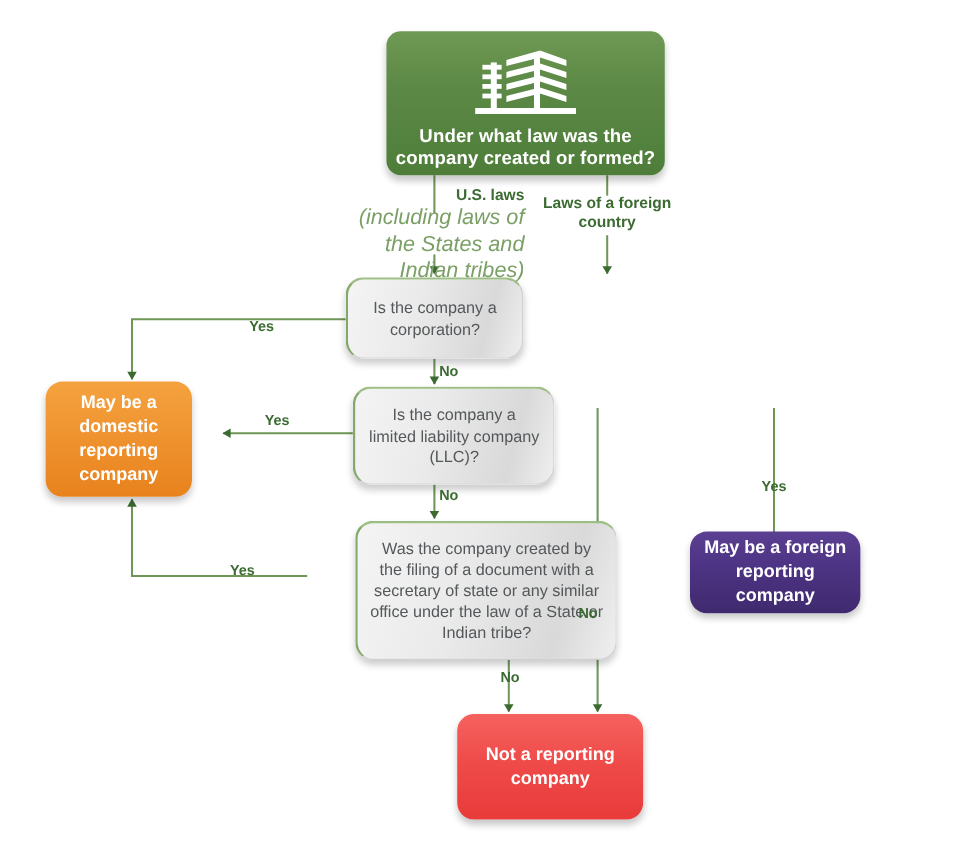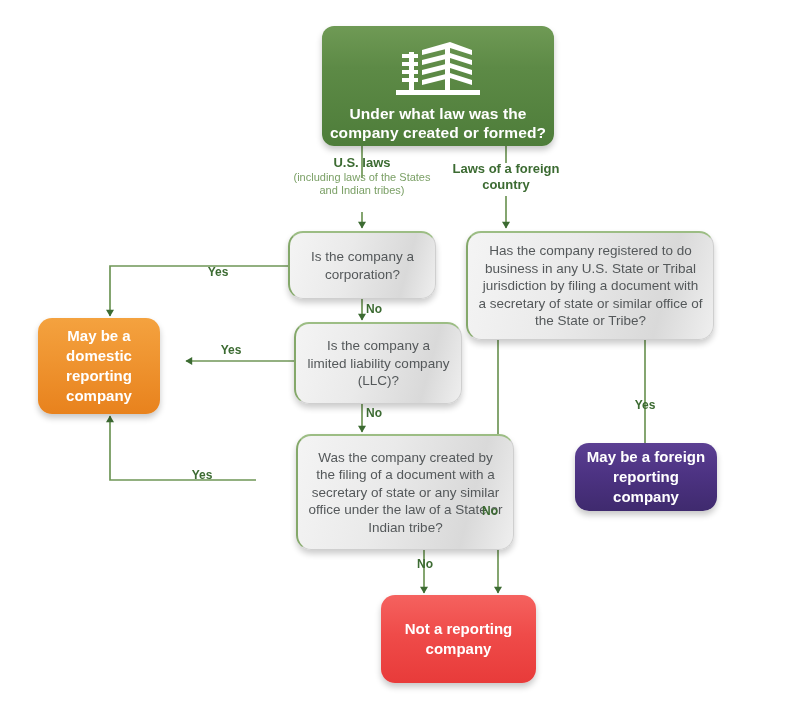--- a/index.html
+++ b/index.html
@@ -108,21 +108,22 @@
     text-align: center;
   }
   .edge-label.branch {
     font-size: 13px;
     line-height: 1.22;
   }
   .edge-label .sub {
     display: block;
     font-weight: normal;
     color: #7ba066;
-    font-size: 11px;
+    font-size: 18px;
+    font-style: italic;
   }
 </style>
 </head>
 <body>
 
 <div id="chart">
 
   <svg id="wires" viewBox="0 0 800 713" xmlns="http://www.w3.org/2000/svg">
     <defs>
       <marker id="arrow-down" markerWidth="9" markerHeight="9" refX="4.5" refY="7.4" orient="0" markerUnits="userSpaceOnUse">
@@ -177,44 +178,41 @@
         <path d="M30,30 L58,23 L80,30 L80,35 L58,28 L30,35 Z"></path>
         <path d="M30,40 L58,33 L80,40 L80,45 L58,38 L30,45 Z"></path>
         <rect x="53" y="4" width="5" height="46"></rect>
 
         <rect x="4" y="50" width="84" height="5"></rect>
       </g>
     </svg>
     <span class="label">Under what law was the company created or formed?</span>
   </div>
 
-  <div class="edge-label branch" style="left:287px; top:155px; width:150px;">
+  <div class="edge-label branch" style="left:287px; top:155px; width:150px;text-align:right;">
     <span>U.S. laws</span>
     <span class="sub" style="white-space:normal;">(including laws of the States and Indian tribes)</span>
   </div>
 
   <div class="edge-label branch" style="left:446px; top:161px; width:120px; white-space:normal;">
     <span>Laws of a foreign country</span>
   </div>
 
   <div class="node node-q" style="left:288px; top:231px; width:148px; height:68px;">
     <span class="label">Is  the company a corporation?</span>
   </div>
 
   <div class="node node-q" style="left:294px; top:322px; width:168px; height:82px;">
     <span class="label">Is the company a limited liability company (LLC)?</span>
   </div>
 
   <div class="node node-q" style="left:256px; top:434px; width:218px; height:116px;margin-left:40px;">
     <span class="label">Was the company created by the filing of a document with a secretary of state or any similar office under the law of a State or Indian tribe?</span>
   </div>
 
-  <div class="node node-q" style="left:466px; top:231px; width:248px; height:109px;">
-    <span class="label">Has the company registered to do business in any U.S. State or Tribal jurisdiction by filing a document with a secretary of state or similar office of the State or Tribe?</span>
-  </div>
 
   <div class="node node-out node-orange" style="left:38px; top:318px; width:122px; height:96px;">
     <span class="label">May be a domestic reporting company</span>
   </div>
 
   <div class="node node-out node-purple" style="left:575px; top:443px; width:142px; height:68px;">
     <span class="label">May be a foreign reporting company</span>
   </div>
 
   <div class="node node-out node-red" style="left:381px; top:595px; width:155px; height:88px;">

